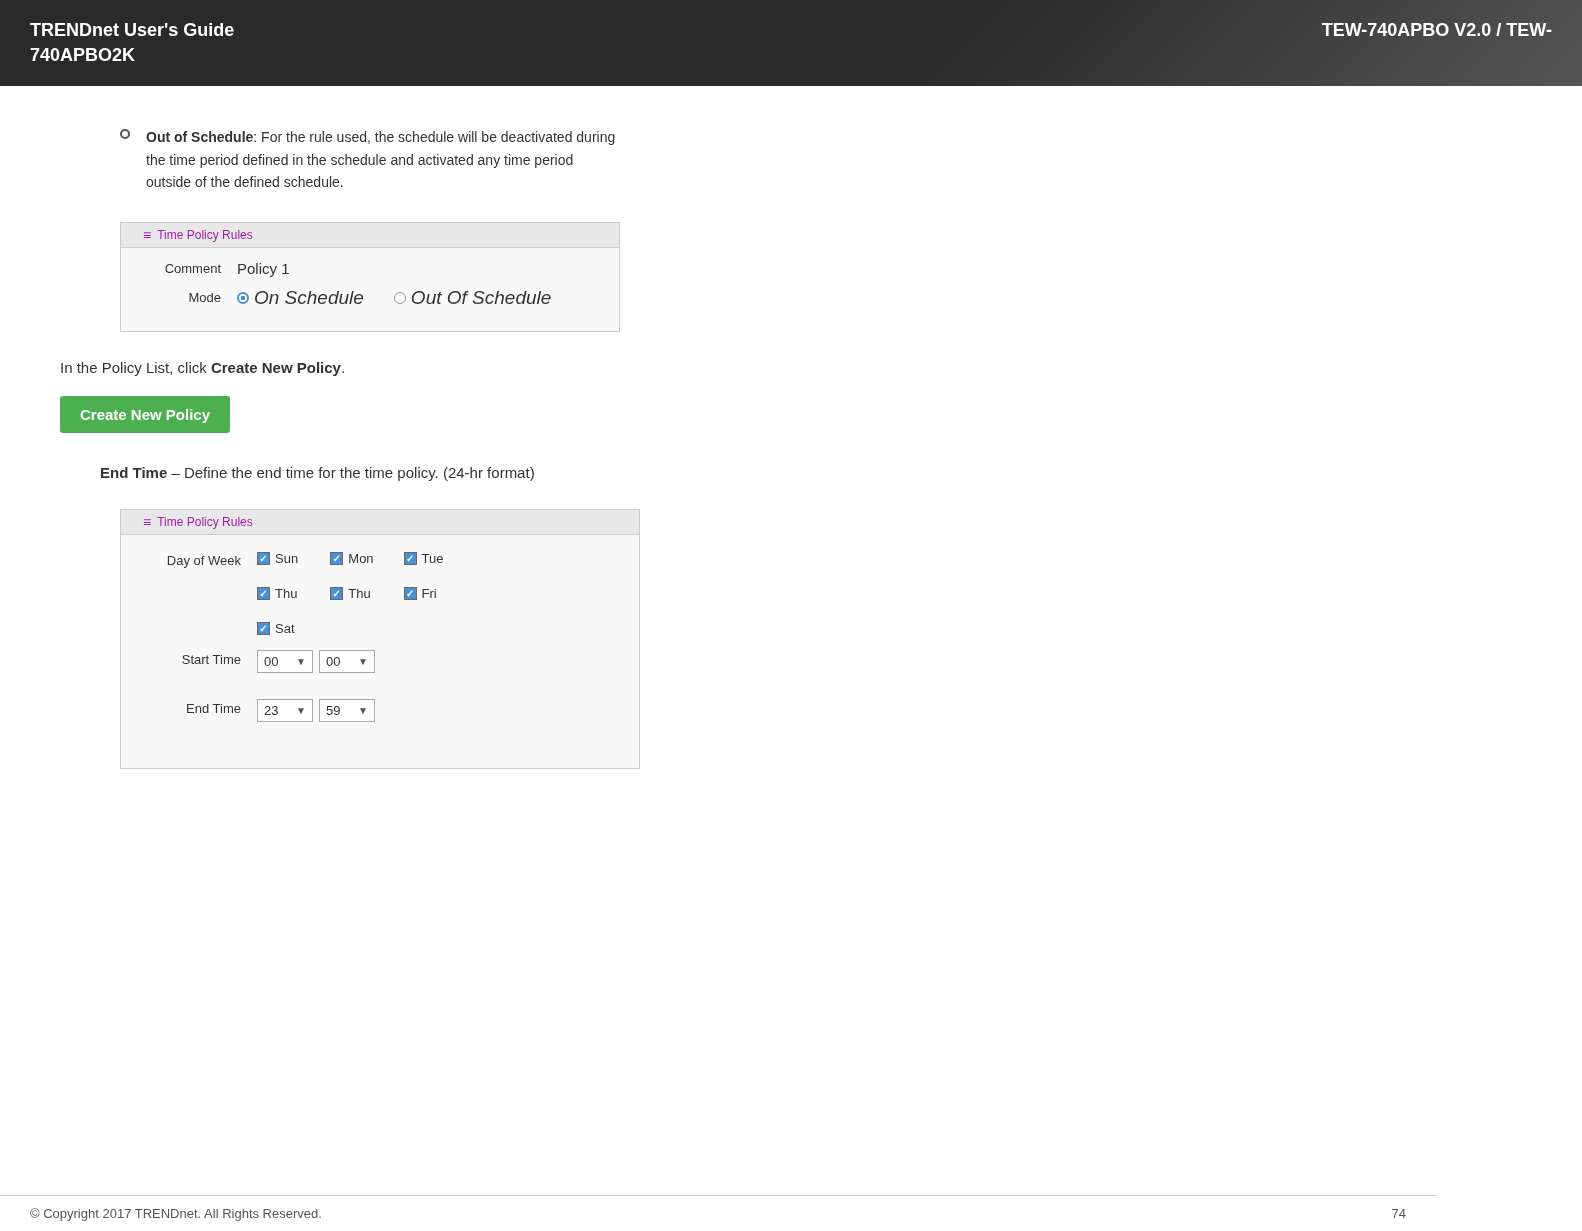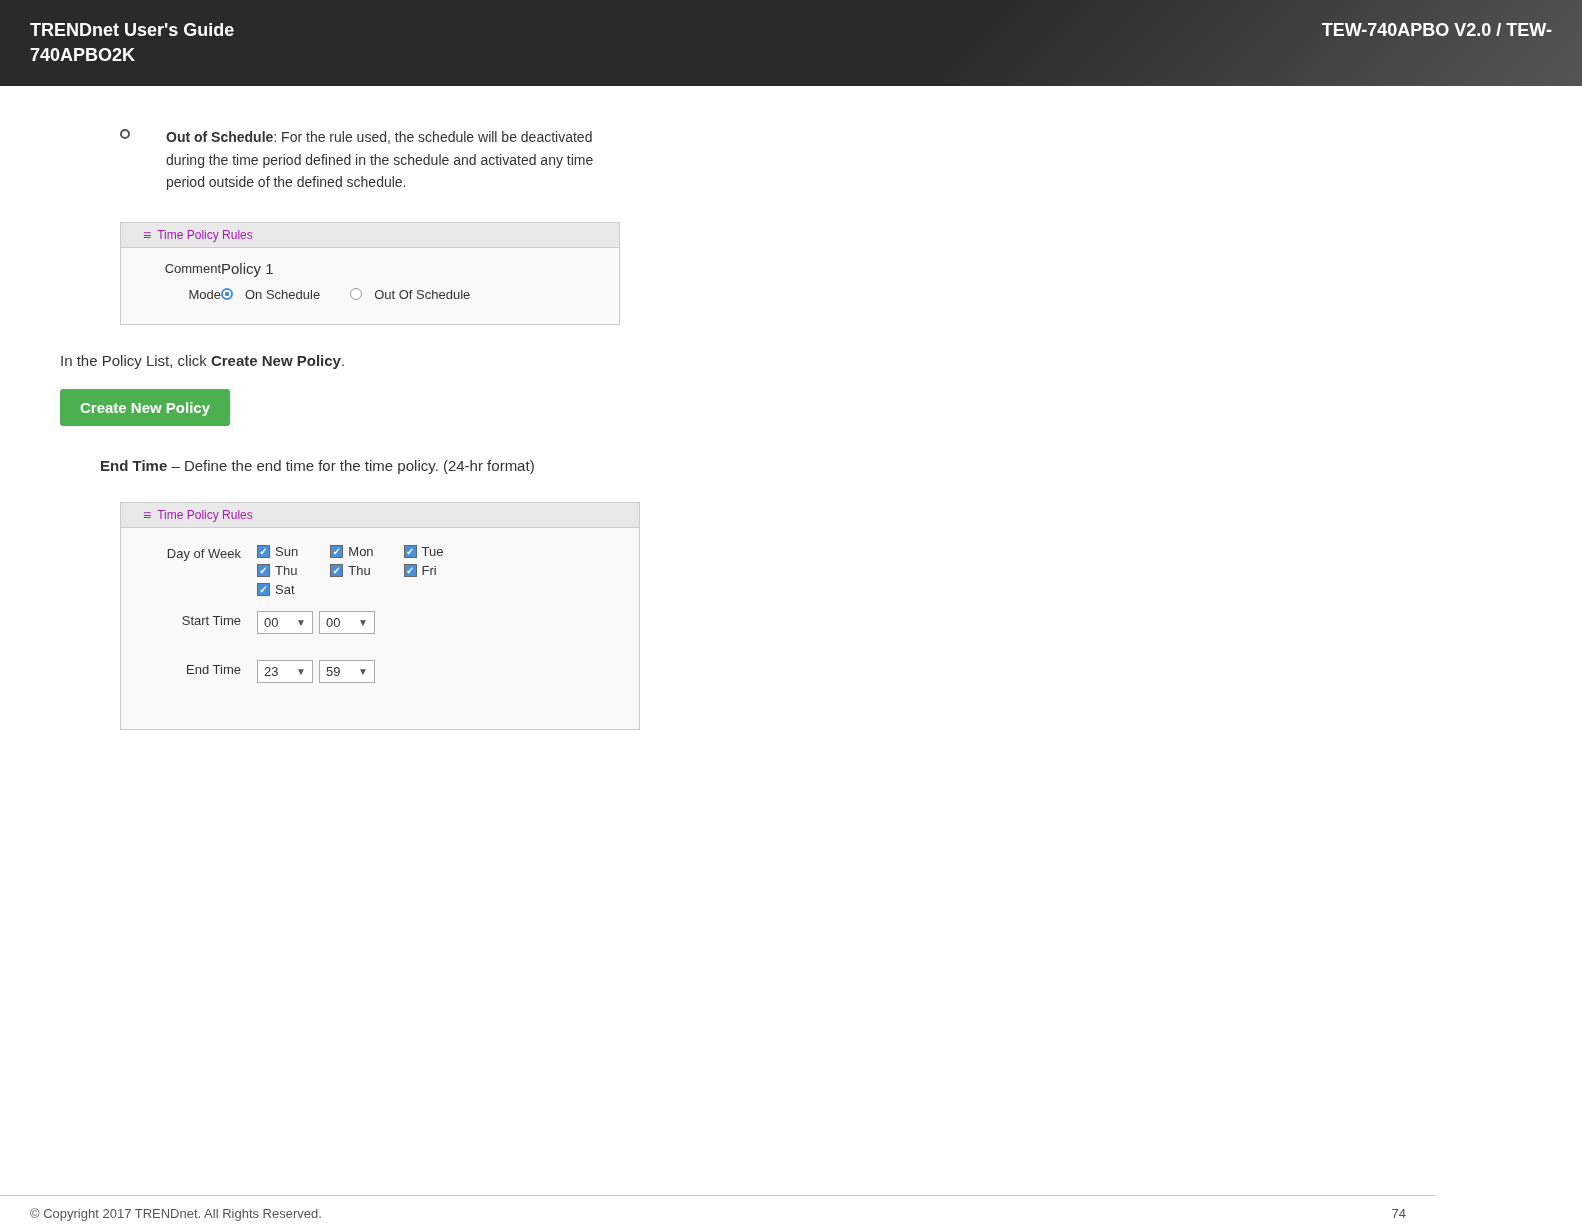--- a/index.html
+++ b/index.html
@@ -41,21 +41,20 @@
       padding: 40px 60px 80px 60px;
       max-width: 680px;
     }
 
     
     .bullet-section {
       display: flex;
       align-items: flex-start;
       margin-bottom: 28px;
       padding-left: 60px;
-      gap: 20px;
     }
     .bullet-circle {
       width: 10px;
       height: 10px;
       border: 2px solid #555;
       border-radius: 50%;
       margin-top: 3px;
       margin-right: 16px;
       flex-shrink: 0;
       background: #fff;
@@ -95,36 +94,38 @@
     }
     .form-row {
       display: flex;
       align-items: center;
       margin-bottom: 10px;
       font-size: 13px;
     }
     .form-label {
       width: 80px;
       text-align: right;
+      margin-right: 16px;
       color: #333;
     }
     .form-value-text {
       color: #333;
       font-size: 15px;
     }
     .radio-group {
       display: flex;
       gap: 30px;
       align-items: center;
     }
     .radio-item {
       display: flex;
       align-items: center;
-      gap: 12px;
-      font-size: 13px;
+      gap: 5px;
+      font-size: 19px;
+      font-style: italic;
     }
     .radio-dot {
       width: 12px;
       height: 12px;
       border: 1px solid #999;
       border-radius: 50%;
       background: #fff;
       flex-shrink: 0;
     }
     .radio-dot.filled {
@@ -185,21 +186,21 @@
       width: 100px;
       text-align: right;
       margin-right: 16px;
       color: #333;
       padding-top: 2px;
       flex-shrink: 0;
     }
     .days-grid {
       display: grid;
       grid-template-columns: 1fr 1fr 1fr;
-      gap: 4px 30px;
+      gap: 20px 30px;
     }
     .day-item {
       display: flex;
       align-items: center;
       gap: 5px;
       font-size: 13px;
     }
     .checkbox {
       width: 13px;
       height: 13px;

